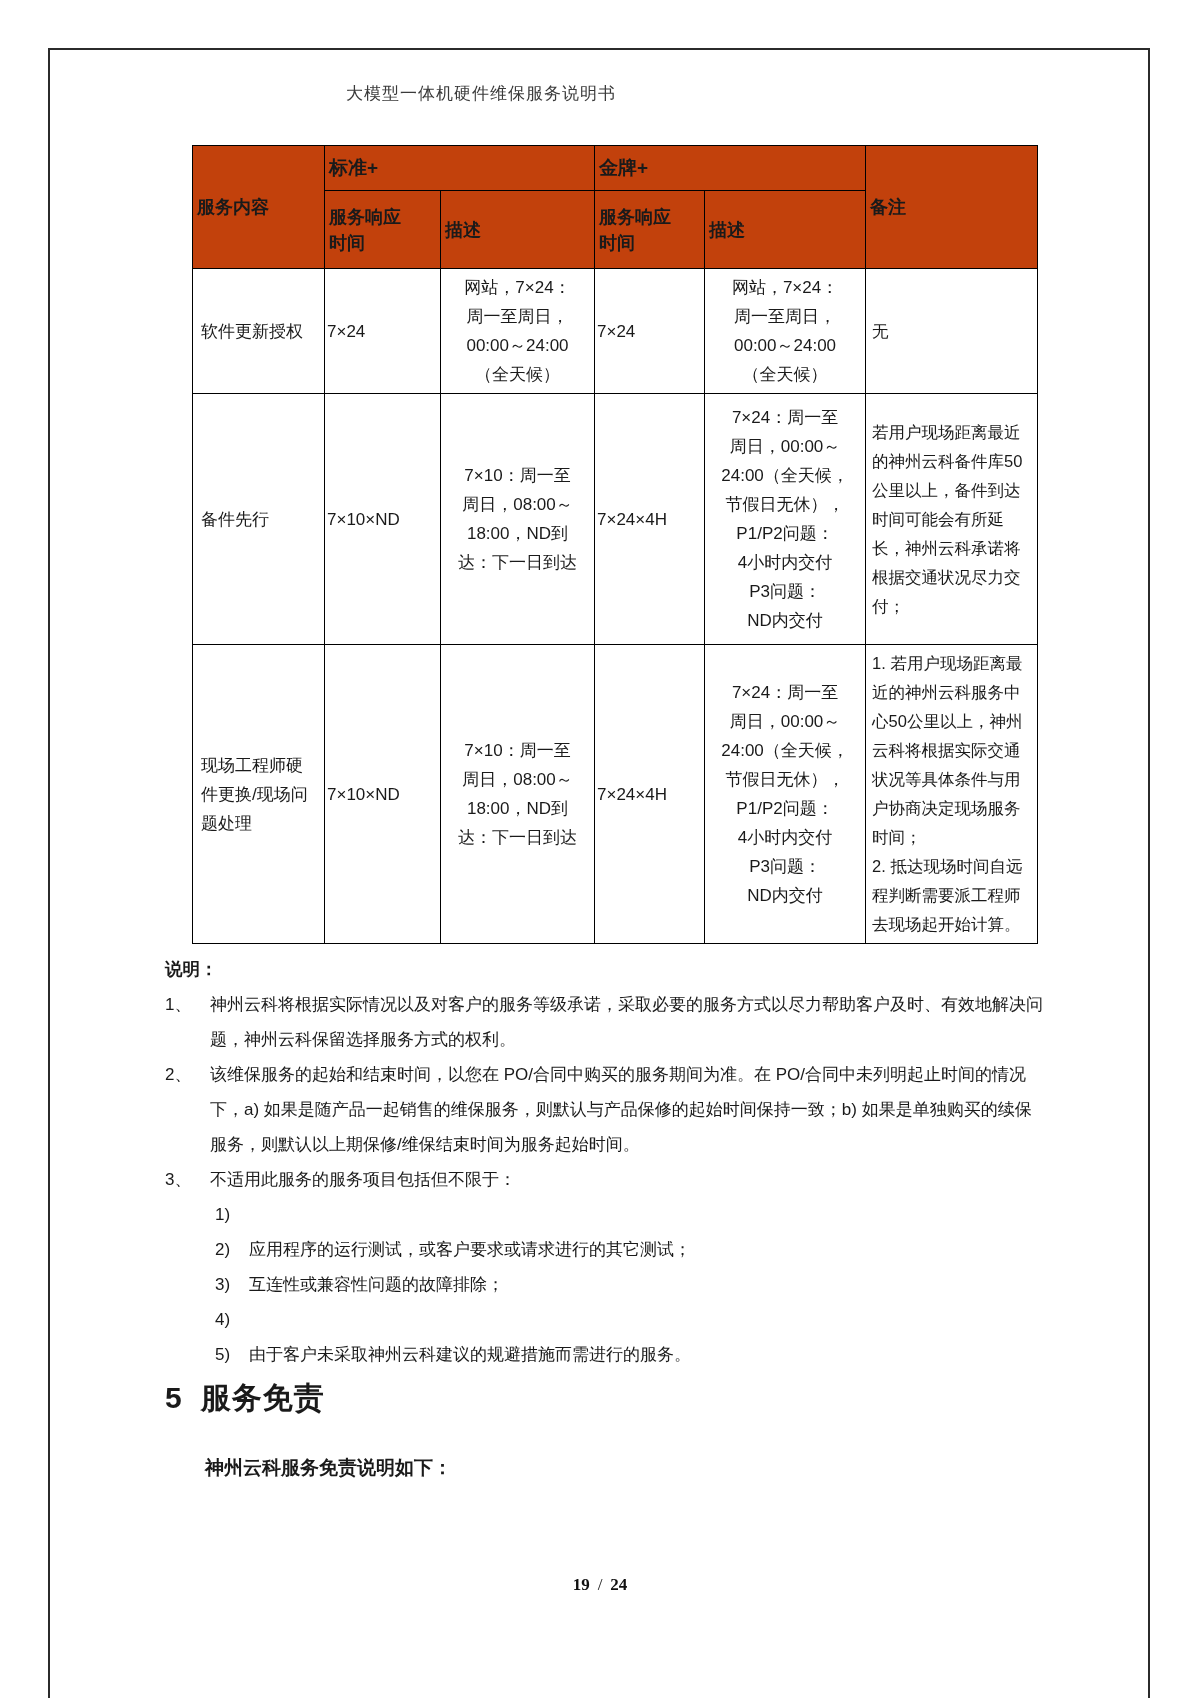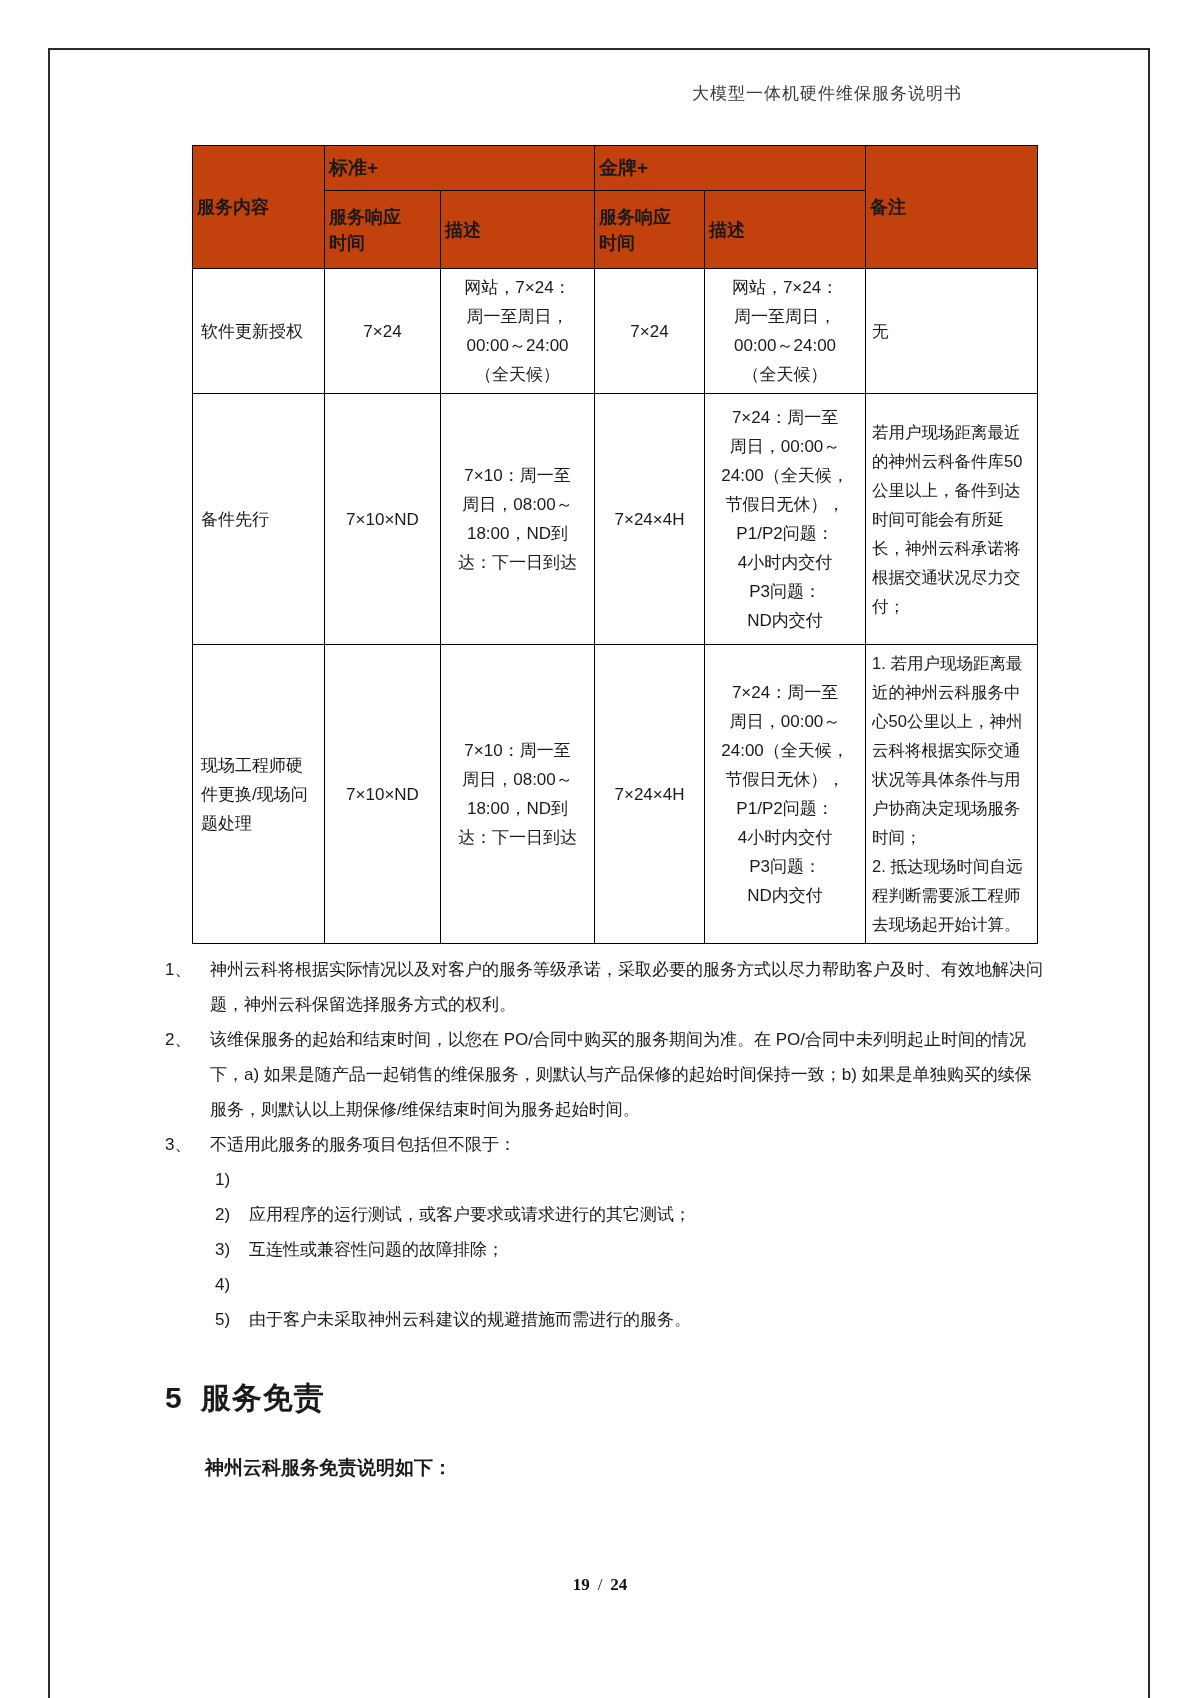--- a/index.html
+++ b/index.html
@@ -15,21 +15,21 @@
     position:absolute;
     left:48px;top:48px;
     width:1102px;height:1680px;
     border:2px solid #2b2b2b;
     box-sizing:border-box;
   }
   .doc-header{
     position:absolute;
     top:82px;left:0;
     width:962px;
-    text-align:right;
+    text-align:center;
     font-family:"Liberation Serif","DejaVu Serif",serif;
     font-size:17px;
     color:#3a3a3a;
     letter-spacing:1px;
   }
   table.service-table{
     position:absolute;
     left:192px;top:145px;
     width:845px;
     border-collapse:collapse;
@@ -55,21 +55,21 @@
     line-height:29px;
     white-space:pre-line;
     padding:4px 8px;
   }
   .r-h1{height:45px;}
   .r-h2{height:78px;}
   .r-1{height:124px;}
   .r-2{height:251px;}
   .r-3{height:284px;}
   td.svc{text-align:left;}
-  td.resp{text-align:center;padding:4px 2px;}
+  td.resp{padding:4px 2px;}
   td.desc{text-align:center;}
   td.note{text-align:left;font-size:16.5px;padding:4px 6px;}
   .notes{
     position:absolute;
     left:165px;top:952px;
     width:882px;
     font-size:17px;
     line-height:35px;
   }
   .notes-label{font-weight:bold;font-size:17.5px;}
@@ -186,20 +186,21 @@
 4小时内交付
 P3问题：
 ND内交付</td>
       <td class="note">1. 若用户现场距离最近的神州云科服务中心50公里以上，神州云科将根据实际交通状况等具体条件与用户协商决定现场服务时间；
 2. 抵达现场时间自远程判断需要派工程师去现场起开始计算。</td>
     </tr>
   </tbody>
 </table>
 
 <div class="notes">
+  <div class="notes-label">说明：</div>
   <div class="note-item">
     <span class="num">1、</span>
     <span class="txt">神州云科将根据实际情况以及对客户的服务等级承诺，采取必要的服务方式以尽力帮助客户及时、有效地解决问题，神州云科保留选择服务方式的权利。</span>
   </div>
   <div class="note-item">
     <span class="num">2、</span>
     <span class="txt">该维保服务的起始和结束时间，以您在 PO/合同中购买的服务期间为准。在 PO/合同中未列明起止时间的情况下，a) 如果是随产品一起销售的维保服务，则默认与产品保修的起始时间保持一致；b) 如果是单独购买的续保服务，则默认以上期保修/维保结束时间为服务起始时间。</span>
   </div>
   <div class="note-item">
     <span class="num">3、</span>

